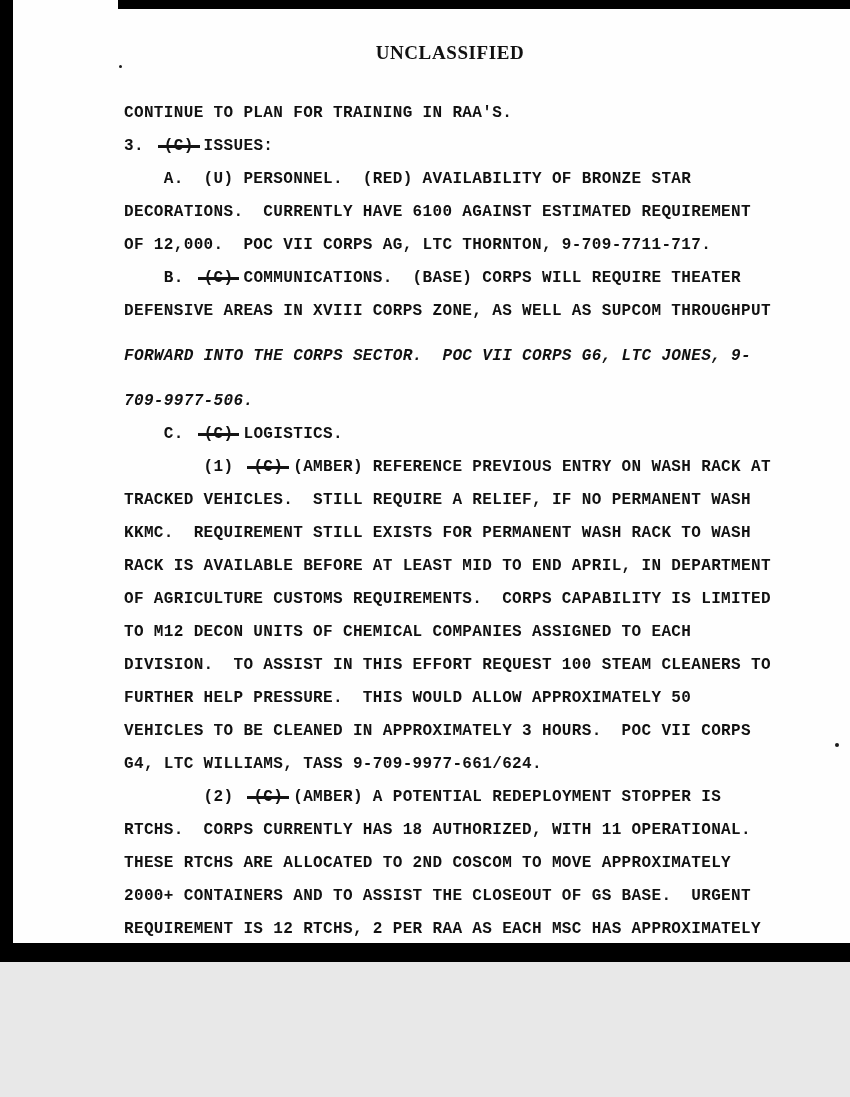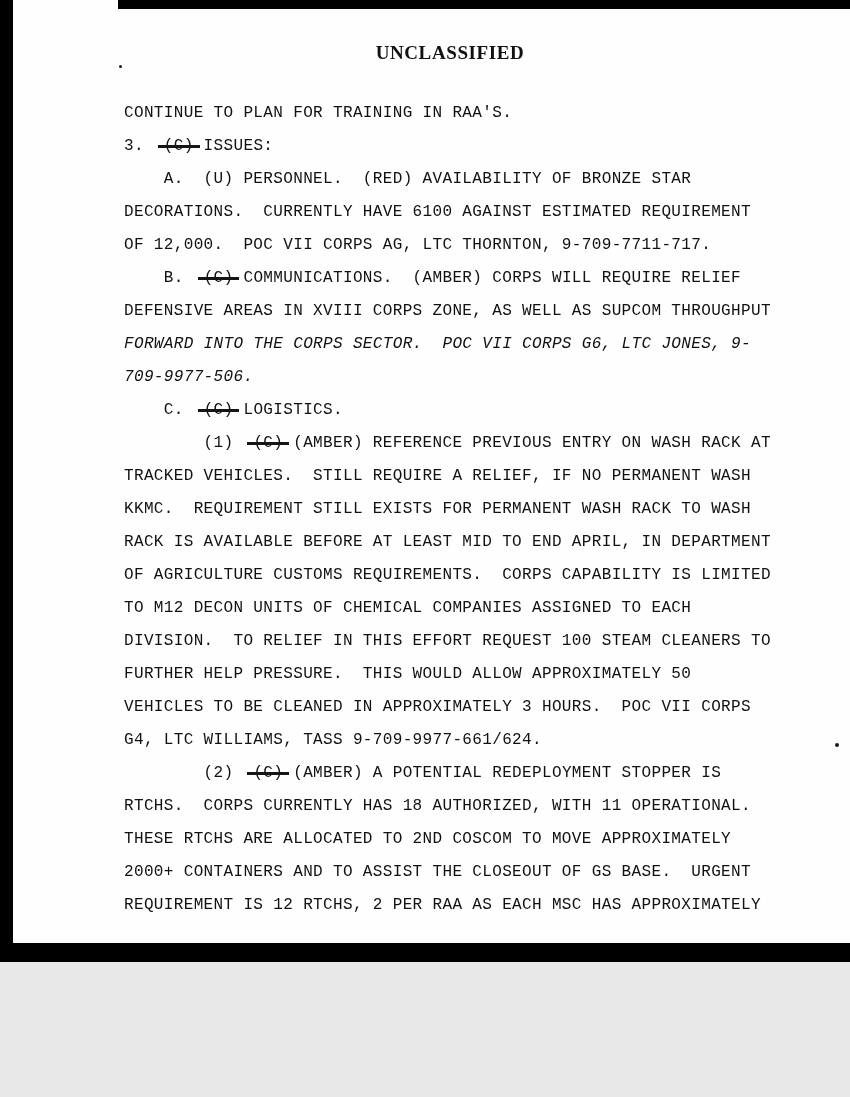--- a/index.html
+++ b/index.html
@@ -58,26 +58,27 @@
   }
   .doc-body {
     position: absolute;
     top: 97px;
     left: 124px;
     right: 50px;
   }
   .doc-line {
     white-space: pre;
     font-size: 16px;
-    font-weight: 400;
+    font-weight: 700;
     line-height: 33px;
     letter-spacing: 0.35px;
   }
   .doc-line.italic {
     font-style: italic;
+    margin-top: 12px;
   }
   .strike {
     position: relative;
     display: inline-block;
   }
   .strike::after {
     content: "";
     position: absolute;
     left: -6px;
     right: -6px;
@@ -125,32 +126,32 @@
   <div class="bar-bottom"></div>
 
   <div class="header">UNCLASSIFIED</div>
 
   <div class="doc-body">
       <div class="doc-line"><span>CONTINUE TO PLAN FOR TRAINING IN RAA'S.</span></div>
       <div class="doc-line"><span>3.  </span><span class="strike">(C)</span><span> ISSUES:</span></div>
       <div class="doc-line"><span>    A.  (U) PERSONNEL.  (RED) AVAILABILITY OF BRONZE STAR</span></div>
       <div class="doc-line"><span>DECORATIONS.  CURRENTLY HAVE 6100 AGAINST ESTIMATED REQUIREMENT</span></div>
       <div class="doc-line"><span>OF 12,000.  POC VII CORPS AG, LTC THORNTON, 9-709-7711-717.</span></div>
-      <div class="doc-line"><span>    B.  </span><span class="strike">(C)</span><span> COMMUNICATIONS.  (AMBER) CORPS WILL REQUIRE RELIEF</span></div>
+      <div class="doc-line"><span>    B.  </span><span class="strike">(C)</span><span> COMMUNICATIONS.  (BASE) CORPS WILL REQUIRE THEATER</span></div>
       <div class="doc-line"><span>DEFENSIVE AREAS IN XVIII CORPS ZONE, AS WELL AS SUPCOM THROUGHPUT</span></div>
       <div class="doc-line italic"><span>FORWARD INTO THE CORPS SECTOR.  POC VII CORPS G6, LTC JONES, 9-</span></div>
       <div class="doc-line italic"><span>709-9977-506.</span></div>
       <div class="doc-line"><span>    C.  </span><span class="strike">(C)</span><span> LOGISTICS.</span></div>
       <div class="doc-line"><span>        (1)  </span><span class="strike">(C)</span><span> (AMBER) REFERENCE PREVIOUS ENTRY ON WASH RACK AT</span></div>
       <div class="doc-line"><span>TRACKED VEHICLES.  STILL REQUIRE A RELIEF, IF NO PERMANENT WASH</span></div>
       <div class="doc-line"><span>KKMC.  REQUIREMENT STILL EXISTS FOR PERMANENT WASH RACK TO WASH</span></div>
       <div class="doc-line"><span>RACK IS AVAILABLE BEFORE AT LEAST MID TO END APRIL, IN DEPARTMENT</span></div>
       <div class="doc-line"><span>OF AGRICULTURE CUSTOMS REQUIREMENTS.  CORPS CAPABILITY IS LIMITED</span></div>
       <div class="doc-line"><span>TO M12 DECON UNITS OF CHEMICAL COMPANIES ASSIGNED TO EACH</span></div>
-      <div class="doc-line"><span>DIVISION.  TO RELIEF IN THIS EFFORT REQUEST 100 STEAM CLEANERS TO</span></div>
+      <div class="doc-line"><span>DIVISION.  TO ASSIST IN THIS EFFORT REQUEST 100 STEAM CLEANERS TO</span></div>
       <div class="doc-line"><span>FURTHER HELP PRESSURE.  THIS WOULD ALLOW APPROXIMATELY 50</span></div>
       <div class="doc-line"><span>VEHICLES TO BE CLEANED IN APPROXIMATELY 3 HOURS.  POC VII CORPS</span></div>
       <div class="doc-line"><span>G4, LTC WILLIAMS, TASS 9-709-9977-661/624.</span></div>
       <div class="doc-line"><span>        (2)  </span><span class="strike">(C)</span><span> (AMBER) A POTENTIAL REDEPLOYMENT STOPPER IS</span></div>
       <div class="doc-line"><span>RTCHS.  CORPS CURRENTLY HAS 18 AUTHORIZED, WITH 11 OPERATIONAL.</span></div>
       <div class="doc-line"><span>THESE RTCHS ARE ALLOCATED TO 2ND COSCOM TO MOVE APPROXIMATELY</span></div>
       <div class="doc-line"><span>2000+ CONTAINERS AND TO ASSIST THE CLOSEOUT OF GS BASE.  URGENT</span></div>
       <div class="doc-line"><span>REQUIREMENT IS 12 RTCHS, 2 PER RAA AS EACH MSC HAS APPROXIMATELY</span></div>
     </div>
 

